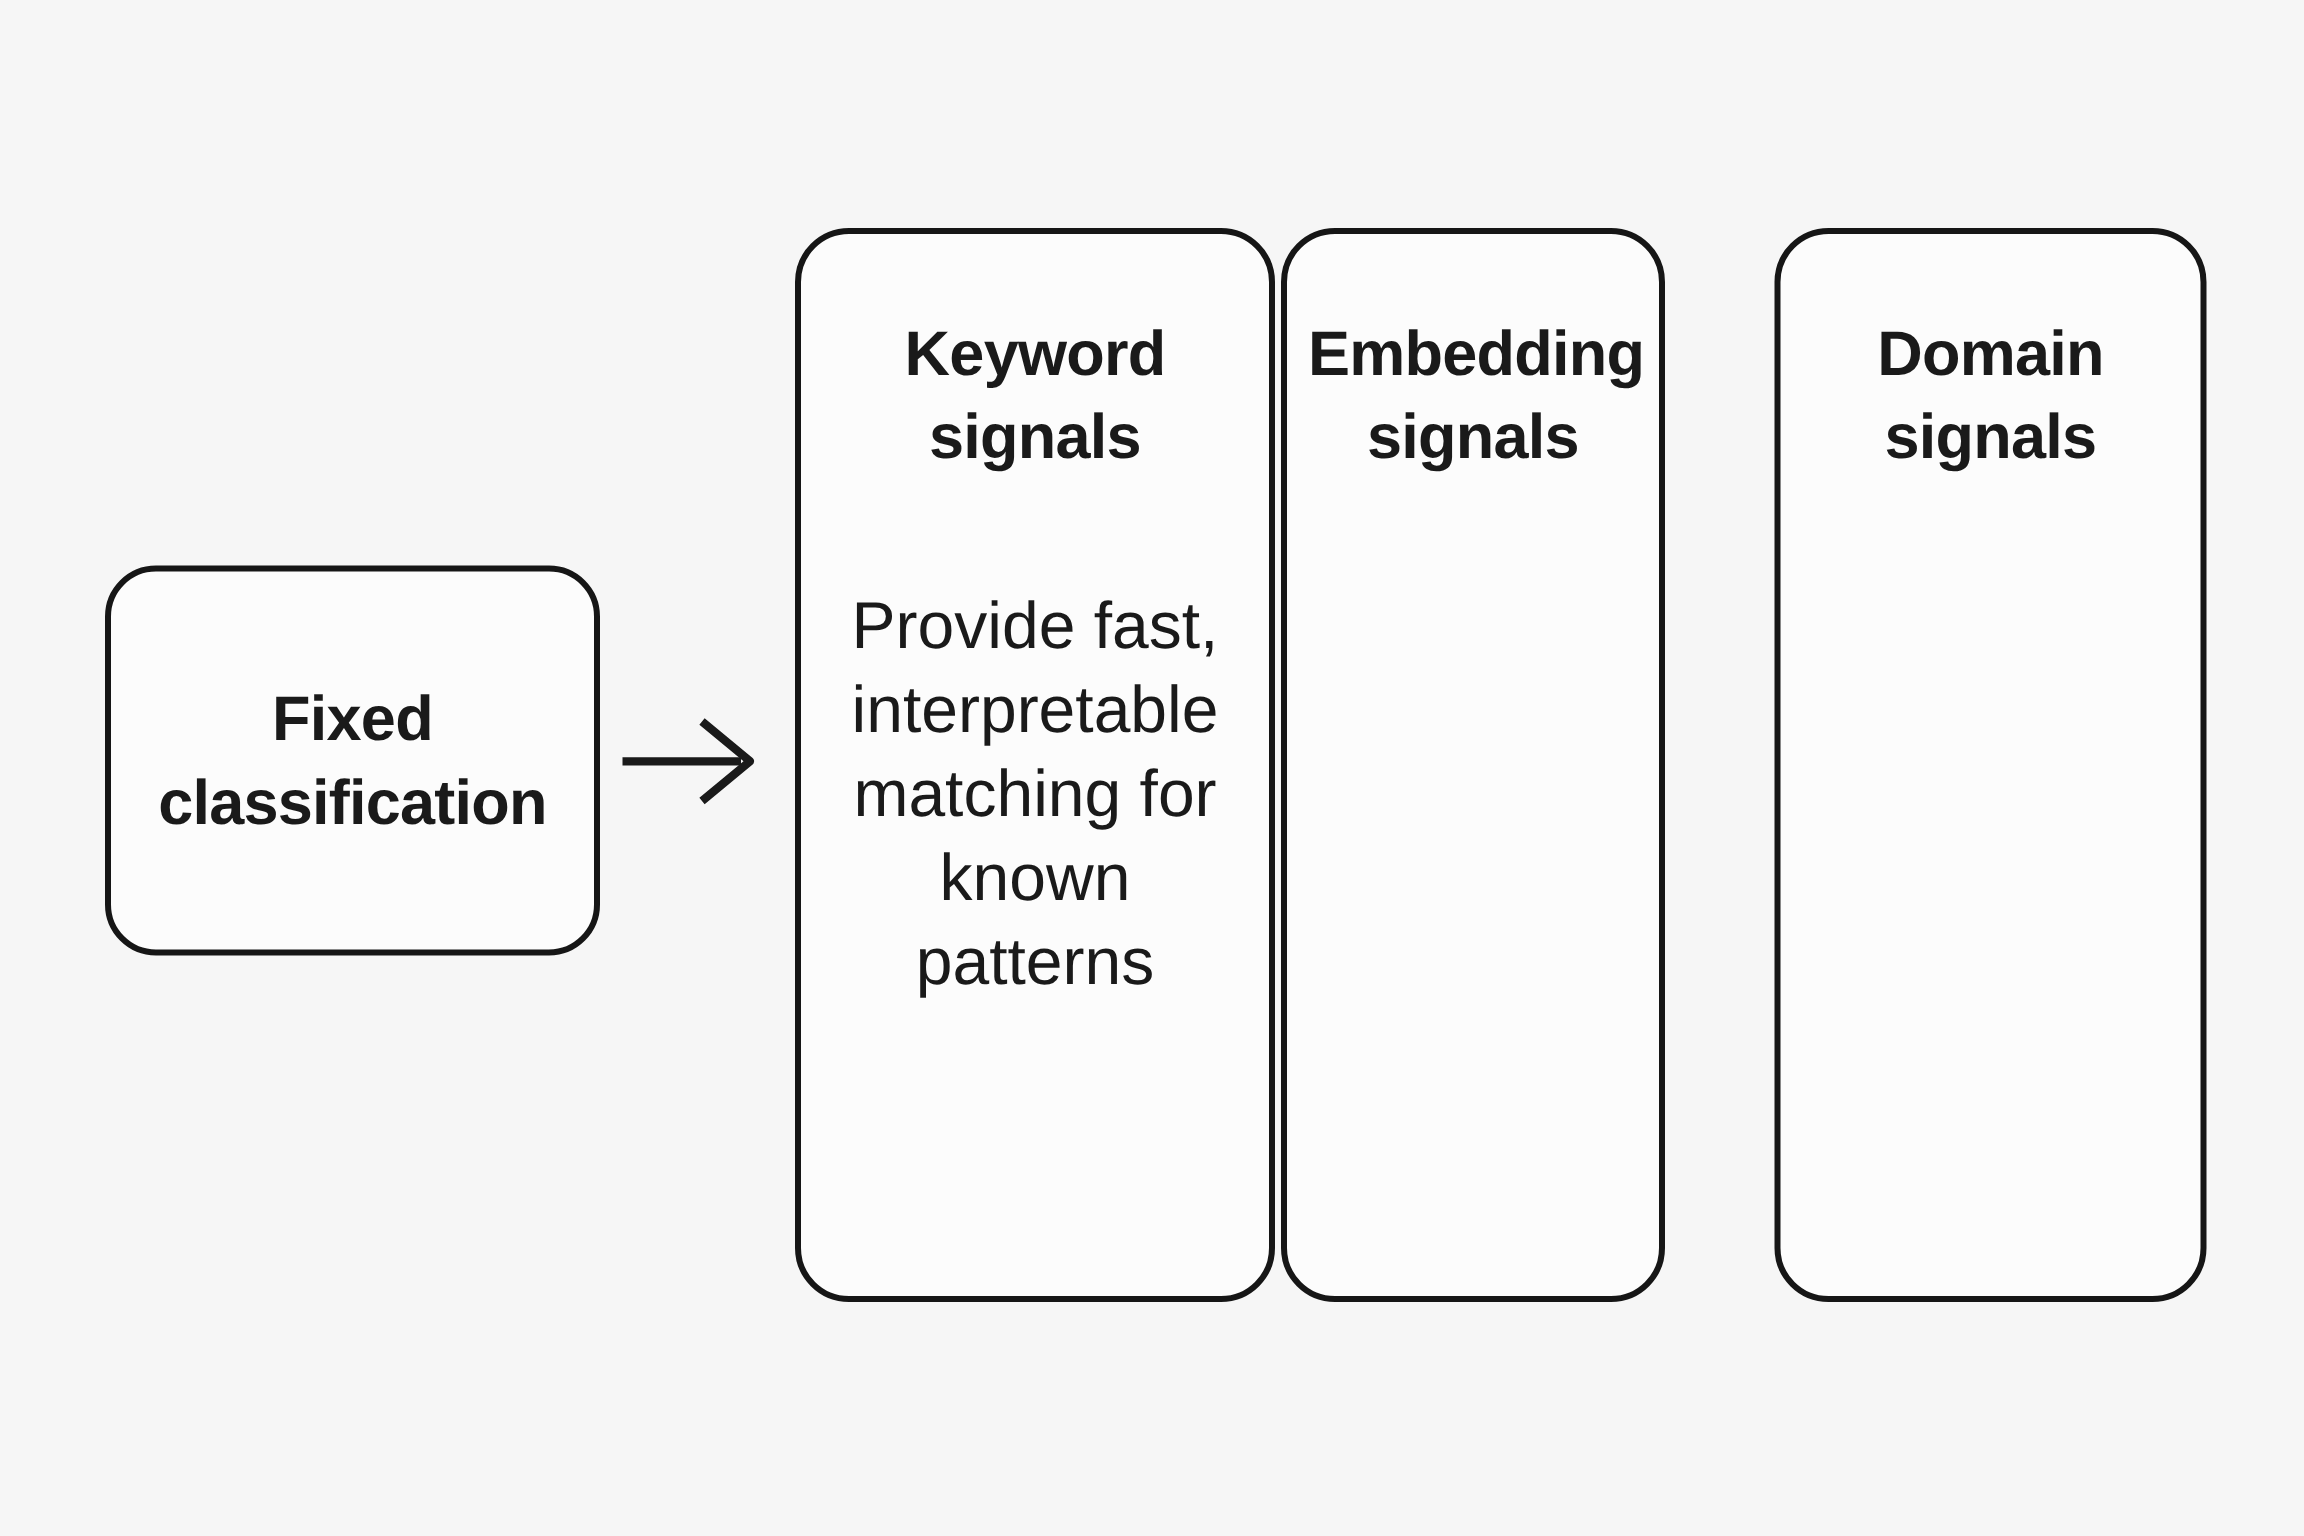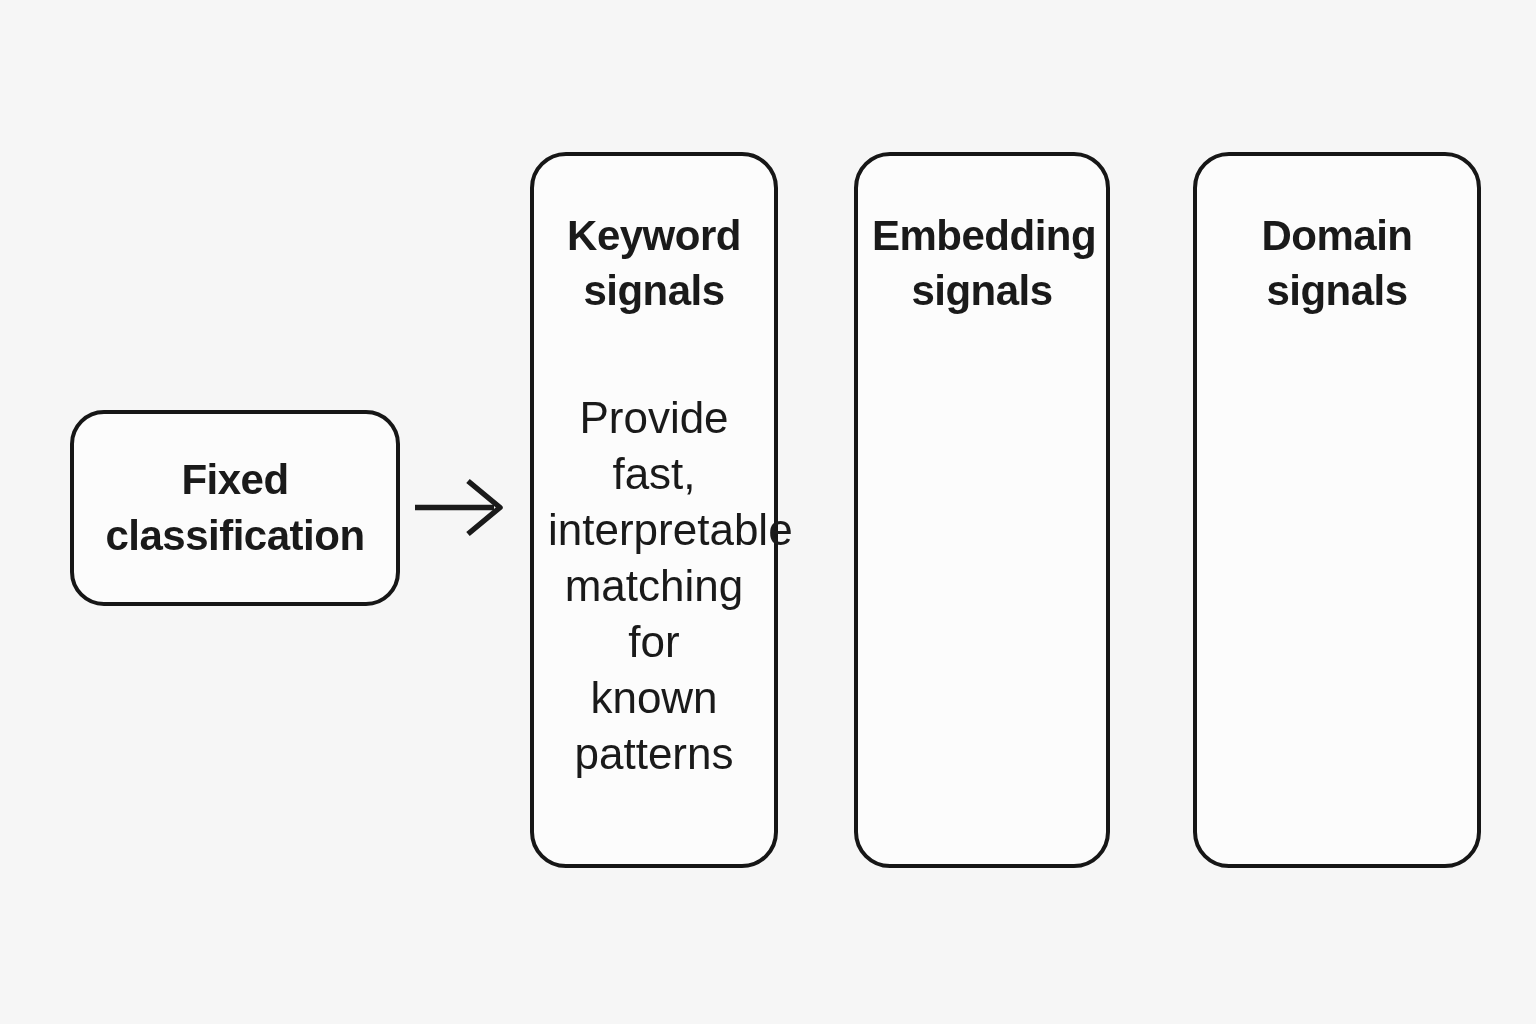--- a/index.html
+++ b/index.html
@@ -17,26 +17,25 @@
   .node {
     position: absolute;
     background: var(--box-fill, #fcfcfc);
     border: 4.5px solid var(--border, #161616);
   }
 
   .source-node {
     left: 70px;
     top: 377px;
     width: 330px;
-    height: 196px;
+    height: 260px;
     border-radius: 34px;
     display: flex;
     align-items: center;
     justify-content: center;
-    margin-top: 33px;
   }
 
   .node-label {
     font-size: 42px;
     font-weight: 700;
     line-height: 56px;
     letter-spacing: -0.5px;
     color: var(--text, #1a1a1a);
     text-align: center;
     white-space: pre-line;
@@ -56,23 +55,23 @@
     stroke-linejoin: round;
   }
 
   .column {
     top: 152px;
     height: 716px;
     border-radius: 36px;
     padding: 52px 14px 0;
     text-align: center;
   }
-  .col-1 { left: 530px; width: 248px; }
+  .col-1 { left: 530px; width: 320px; }
   .col-2 { left: 854px; width: 256px; }
-  .col-3 { left: 1183px; width: 288px; margin-left: 10px; }
+  .col-3 { left: 1183px; width: 288px; }
 
   .col-title {
     font-size: 42px;
     font-weight: 700;
     line-height: 55px;
     letter-spacing: -0.5px;
     color: var(--text, #1a1a1a);
     white-space: pre-line;
   }
 

